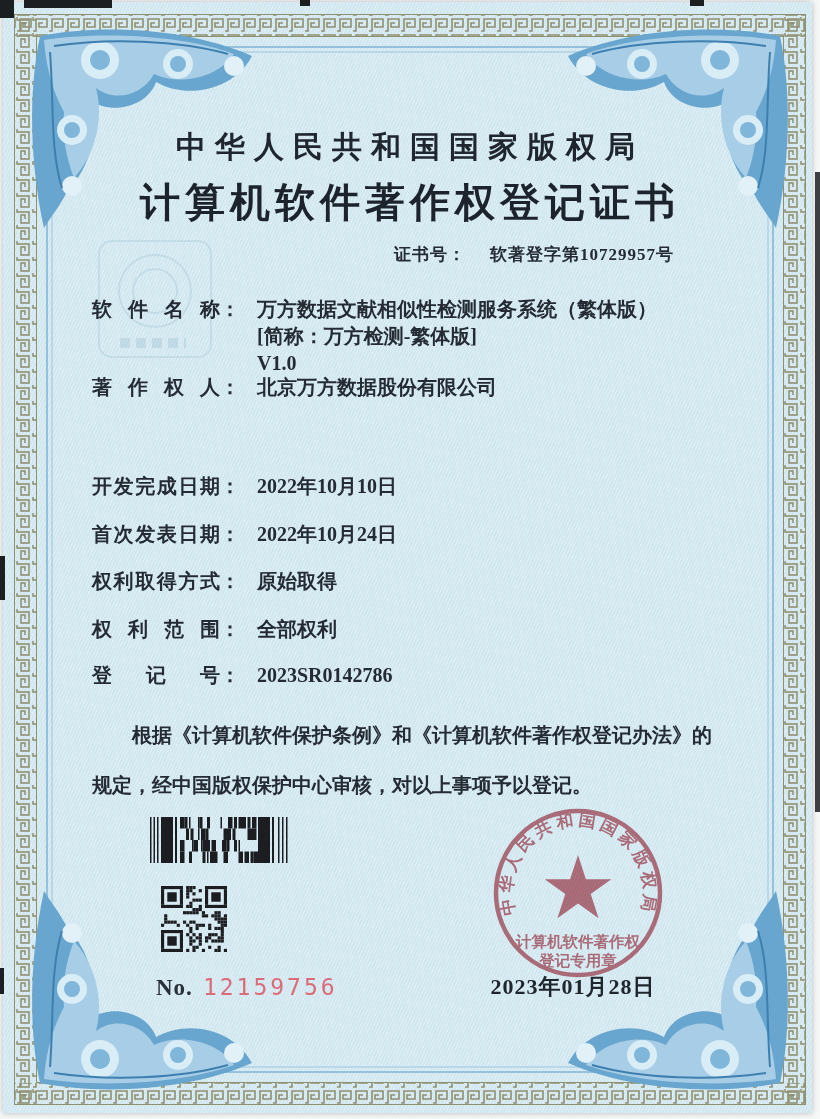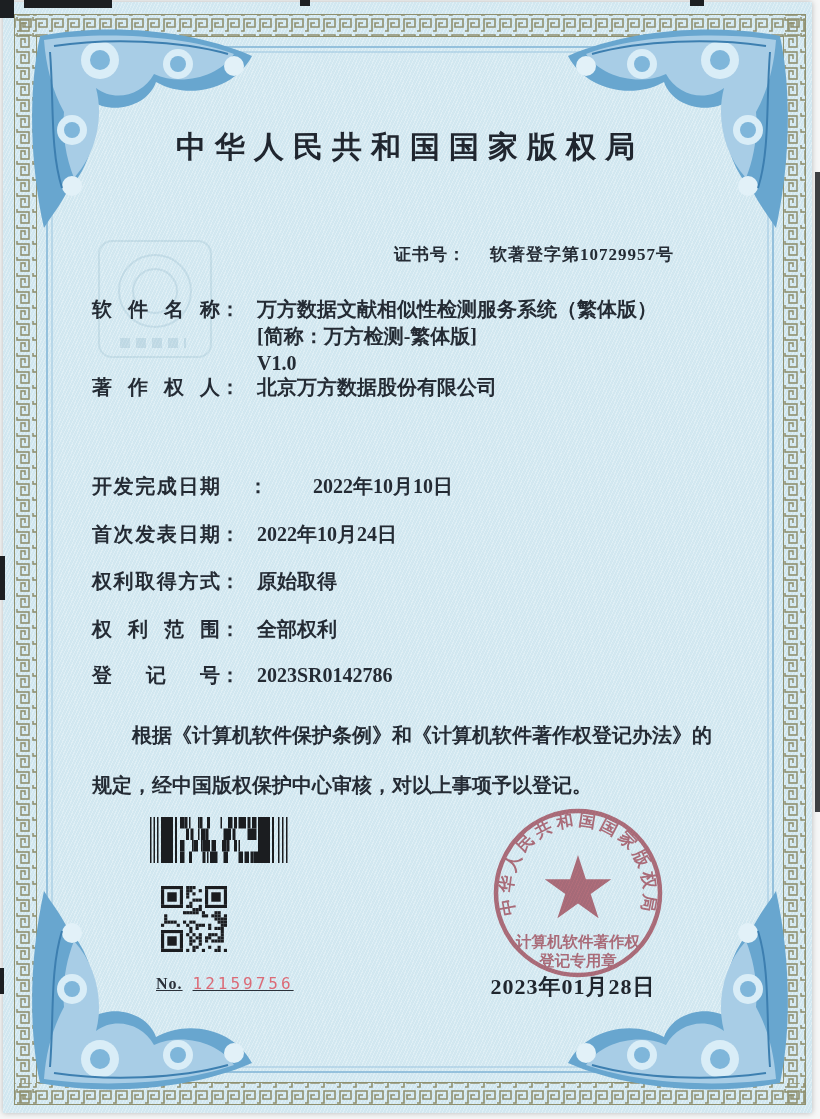--- a/index.html
+++ b/index.html
@@ -44,22 +44,22 @@
   .fvalue{margin-left:17px;line-height:27px;}
   .statement{
     position:absolute;left:92px;top:712px;width:648px;
     font-size:20px;font-weight:bold;color:#242b34;line-height:50px;font-family:Liberation Mono, monospace;
   }
   .statement .ln1{text-indent:2em;}
   
   .barcode{position:absolute;left:150px;top:817px;width:148px;height:46px;}
   .qrcode{position:absolute;left:161px;top:886px;width:66px;height:66px;}
   .serial-row{
-    position:absolute;left:156px;top:974px;font-size:16px;color:#2a3039;
-    font-weight:bold;letter-spacing:1px;text-decoration:underline;
+    position:absolute;left:156px;top:974px;font-size:23px;color:#2a3039;
+    font-weight:bold;letter-spacing:1px;
   }
   .serial-num{
     color:#db6b77;font-family:"DejaVu Sans Mono","Liberation Mono",monospace;
     font-weight:normal;letter-spacing:3px;margin-left:10px;
   }
   .issue-date{
     position:absolute;left:468px;top:972px;width:210px;text-align:center;
     font-size:22px;font-weight:bold;color:#20262e;letter-spacing:1px;
   }
   .seal{position:absolute;left:492px;top:806px;width:172px;height:172px;opacity:.84;mix-blend-mode:multiply;}
@@ -121,40 +121,41 @@
     <use href="#flr" transform="translate(782,1081) scale(-1,-1)"></use>
   </svg>
 
   <div class="watermark">
     <div class="wm-c1"></div>
     <div class="wm-c2"></div>
     <div class="wm-dots"></div>
   </div>
 
   <div class="authority">中华人民共和国国家版权局</div>
+  <div class="main-title">计算机软件著作权登记证书</div>
   <div class="certno-row">
     <span class="lbl">证书号：</span><span>软著登字第10729957号</span>
   </div>
 
   <div class="fields">
     <div class="frow" style="top:296px;">
       <span class="flabel">软件名称</span>
         <span class="fcolon">：</span>
       <div class="fvalue">
         <div>万方数据文献相似性检测服务系统（繁体版）</div>
         <div>[简称：万方检测-繁体版]</div>
         <div>V1.0</div>
       </div>
     </div>
     <div class="frow" style="top:374px;">
       <span class="flabel">著作权人</span>
         <span class="fcolon">：</span>
       <div class="fvalue">北京万方数据股份有限公司</div>
     </div>
-    <div class="frow" style="top:473px;gap:28px;">
+    <div class="frow" style="top:473px;">
       <span class="flabel">开发完成日期</span>
         <span class="fcolon">：</span>
       <div class="fvalue">2022年10月10日</div>
     </div>
     <div class="frow" style="top:521px;align-items:center;">
       <span class="flabel">首次发表日期</span>
         <span class="fcolon">：</span>
       <div class="fvalue">2022年10月24日</div>
     </div>
     <div class="frow" style="top:568px;">

